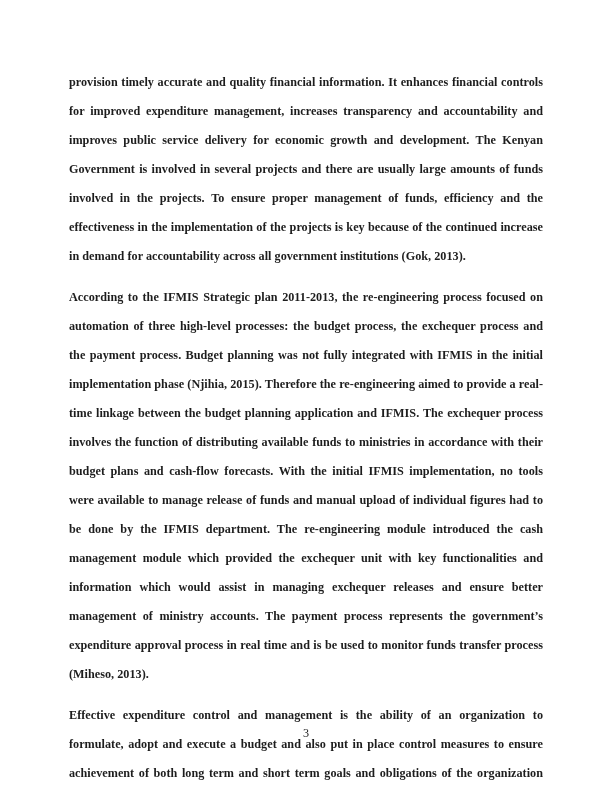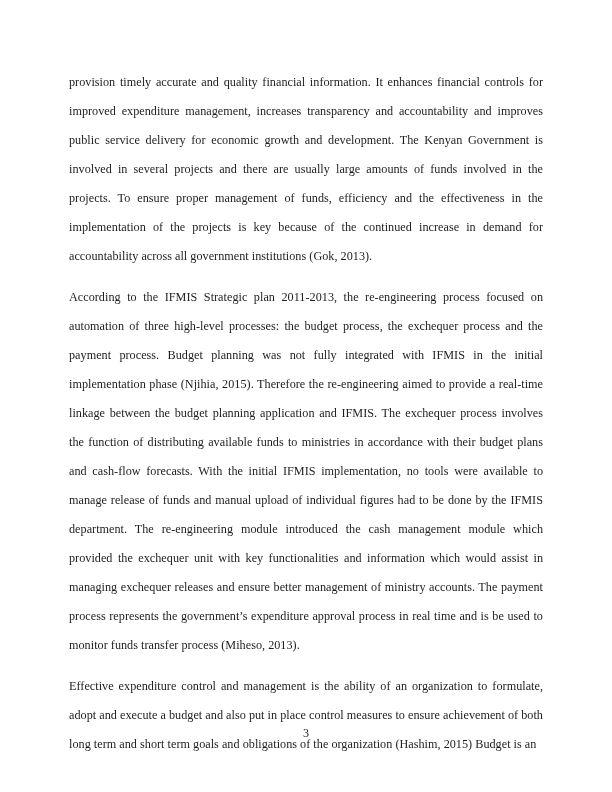--- a/index.html
+++ b/index.html
@@ -26,20 +26,21 @@
   }
   .para {
     margin: 0;
     padding: 0;
     font-size: 12.2px;
     line-height: 29px;
     text-align: justify;
     text-justify: inter-word;
     color: #1d1d1d;
     letter-spacing: 0.02px;
+    font-weight: bold;
     -webkit-font-smoothing: antialiased;
   }
   .para + .para {
     margin-top: 12px;
   }
   .page-number {
     position: absolute;
     left: 0;
     right: 0;
     top: 724px;

